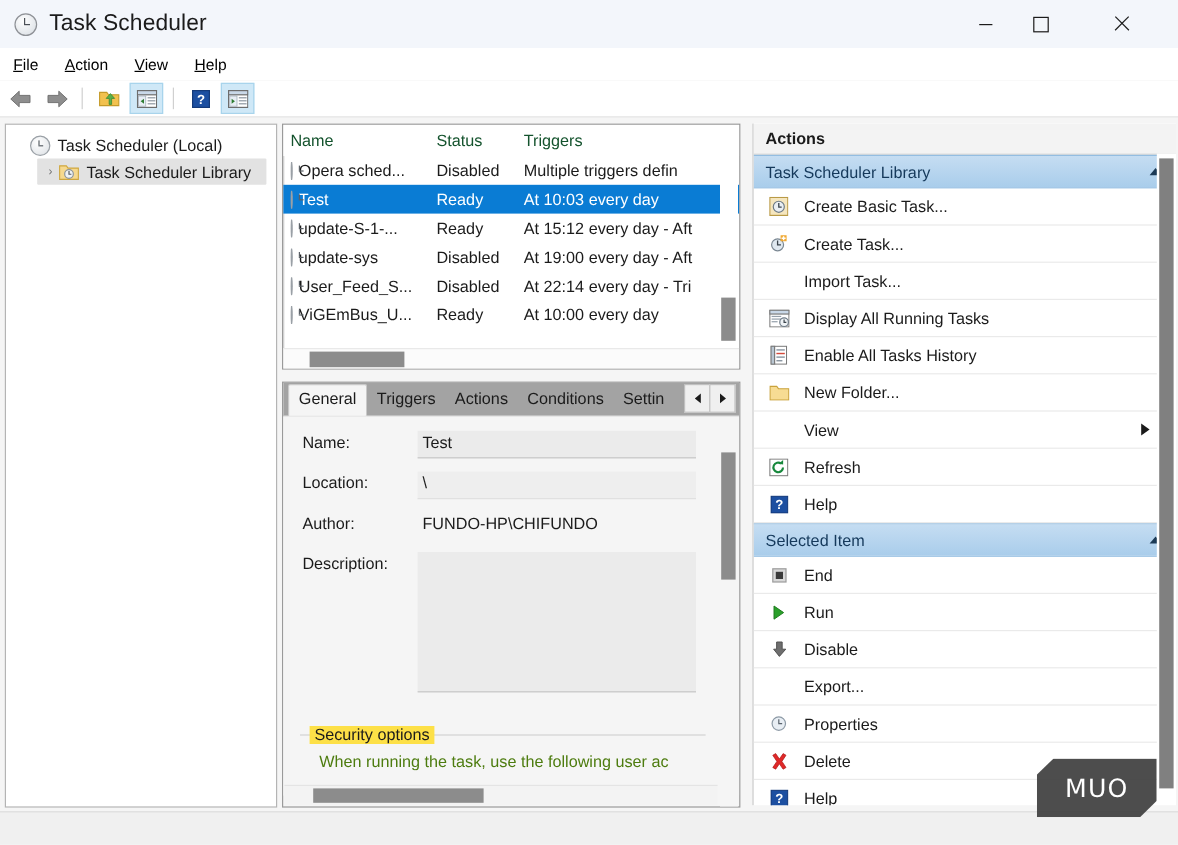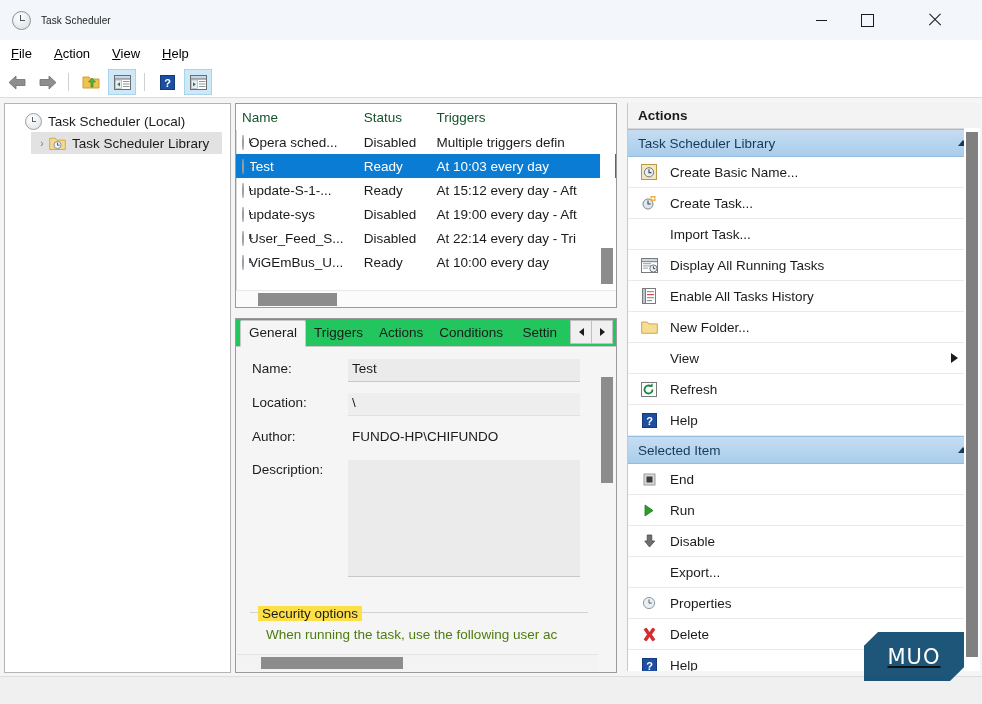--- a/index.html
+++ b/index.html
@@ -36,21 +36,21 @@
     left: 7px; top: 3.5px; width: 1.4px; height: 5px;
     background: #4b5056;
   }
   #title-icon::after {
     content: ""; position: absolute;
     left: 7px; top: 8px; width: 4.5px; height: 1.4px;
     background: #4b5056;
   }
   #title-text {
     margin-left: 10px;
-    font-size: 10px; color: #1b1b1b;
+    font-size: 19px; color: #1b1b1b;
     letter-spacing: 0.1px;
   }
   .wbtn {
     position: absolute; top: 0;
     width: 46px; height: 40px;
     display: flex; align-items: center; justify-content: center;
     color: #1b1b1b;
   }
   #btn-min { right: 138px; }
   #btn-max { right: 92px; }
@@ -205,25 +205,24 @@
   #detail-box {
     position: absolute; left: 0; top: 215px;
     width: 380px; height: 353px;
     background: #f5f5f5;
     border: 1px solid #9a9a9a;
     overflow: hidden;
   }
   #tabstrip {
     position: relative;
     height: 27px;
-    background: #22c55e;
+    background: #a3a3a3;
     display: flex; align-items: flex-end;
     padding-left: 4px;
     border-bottom: 1px solid #c9c9c9;
-    text-align: right;
   }
   .tab {
     font-size: 13.5px; color: #1b1b1b;
     padding: 4px 8px 5px 8px;
     line-height: 16px;
     white-space: nowrap;
   }
   .tab.active {
     background: #f5f5f5;
     border: 1px solid #c9c9c9;
@@ -591,21 +590,21 @@
       </div>
 
       <div class="arow">
         <span class="aico">
           <svg class="ico-svg" width="16" height="16" viewBox="0 0 16 16">
             <rect x="0.5" y="0.5" width="15" height="15" fill="#f5e6bf" stroke="#b99a46"></rect>
             <circle cx="8" cy="8.3" r="4.6" fill="#e9eef3" stroke="#6d7a86" stroke-width="1"></circle>
             <path d="M8 5.2 v3.4 h2.4" stroke="#3b444c" stroke-width="1.1" fill="none"></path>
           </svg>
         </span>
-        <span>Create Basic Name...</span>
+        <span>Create Basic Task...</span>
       </div>
 
       <div class="arow">
         <span class="aico">
           <svg class="ico-svg" width="16" height="16" viewBox="0 0 16 16">
             <circle cx="7" cy="9" r="5" fill="#dfe8f0" stroke="#7b8893" stroke-width="1"></circle>
             <path d="M7 5.4 v3.6 h2.8" stroke="#3b444c" stroke-width="1.1" fill="none"></path>
             <path d="M9.5 1 h5 v5 h-5 Z" fill="#f0a830"></path>
             <path d="M12 1.8 v3.4 M10.3 3.5 h3.4" stroke="#ffffff" stroke-width="1.2"></path>
           </svg>
@@ -751,17 +750,17 @@
       </div>
 
       <div id="actions-vscroll">
         <div id="actions-vthumb"></div>
       </div>
     </div>
   </div>
 
   <div id="statusbar"></div>
 
-  <div id="muo" style="background: #0c4a6e; text-decoration: underline;">
+  <div id="muo" style="background: #404040;">
     <span>MUO</span>
   </div>
 
 </div>
 
 </body></html>

